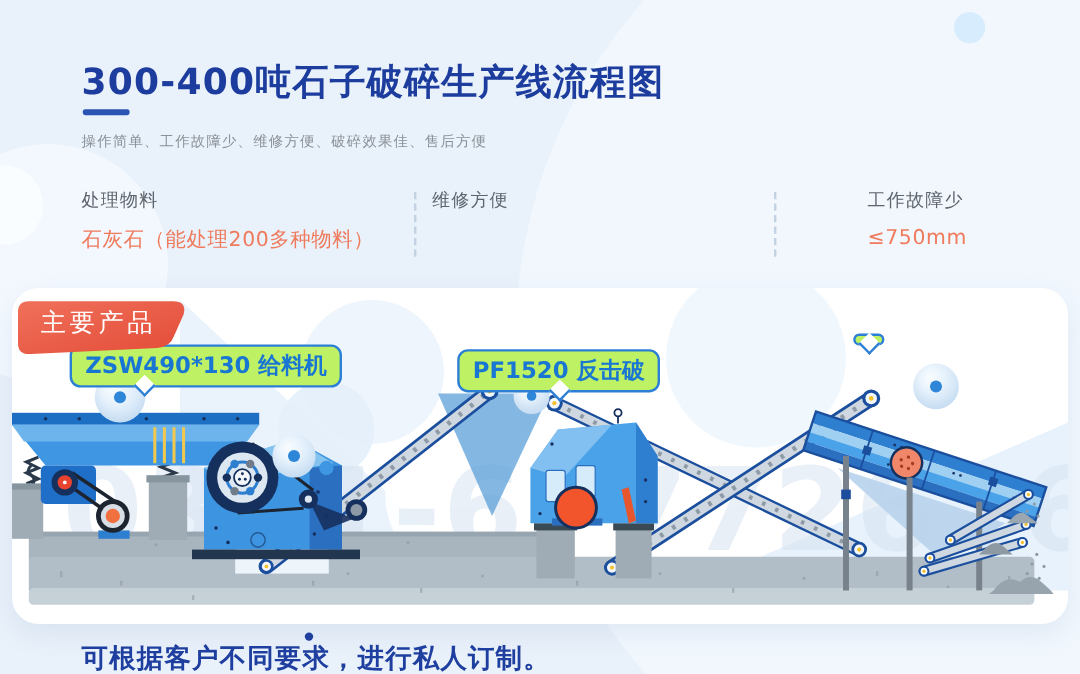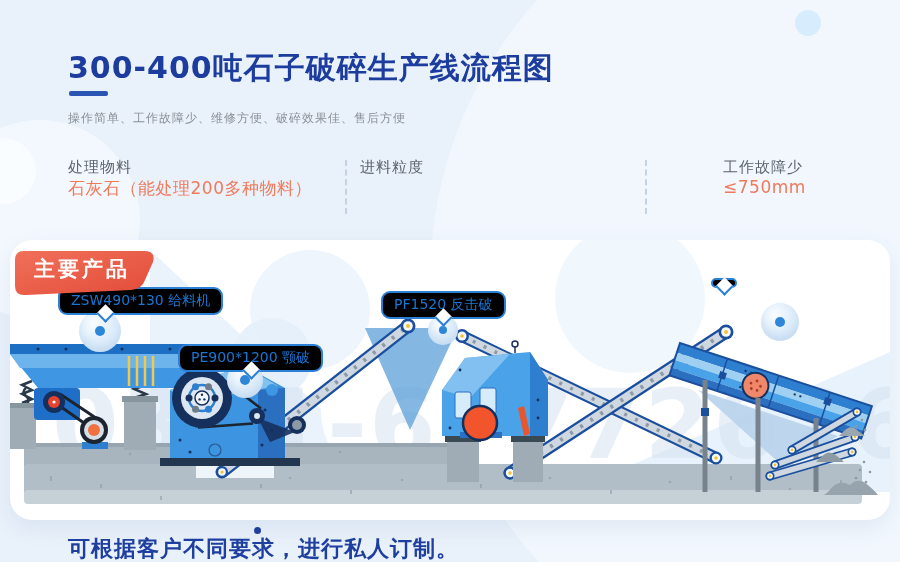--- a/index.html
+++ b/index.html
@@ -15,39 +15,39 @@
 
   
   .title{position:absolute;left:68px;top:48px;margin:0;font-size:30px;font-weight:800;color:#1c3c9e;letter-spacing:1px;white-space:nowrap;text-align:center;}
   .title-underline{position:absolute;left:69px;top:91px;width:39px;height:5px;background:#2b55b5;border-radius:2px;}
   .subtitle{position:absolute;left:68px;top:110px;margin:0;font-size:12px;color:#8a9097;letter-spacing:1px;white-space:nowrap;}
 
   
   .specs{position:absolute;left:0;top:158px;width:760px;height:62px;}
   .spec{position:absolute;top:0;}
   .spec .lb{font-size:15px;color:#5d646d;letter-spacing:1px;}
-  .spec .val{margin-top:0;font-size:17px;color:#ef7a5c;letter-spacing:.5px;white-space:nowrap;}
+  .spec .val{margin-top:11px;font-size:17px;color:#ef7a5c;letter-spacing:.5px;white-space:nowrap;}
   .spec1{left:68px;} .spec2{left:360px;} .spec3{left:723px;}
   .spec-div{position:absolute;top:2px;height:54px;border-left:2px dashed #c3d2e2;width:0;}
   .spec-div.d1{left:345px;} .spec-div.d2{left:645px;}
 
   
   .card{position:absolute;left:10px;top:240px;width:880px;height:280px;background:#ffffff;border-radius:22px;
         box-shadow:0 8px 20px rgba(120,150,190,.14);overflow:hidden;}
   .illus{position:absolute;left:0;top:0;width:880px;height:280px;z-index:1;}
   .wm-text{font-weight:bold;letter-spacing:2px;}
 
   
   .badge{position:absolute;left:0;top:6px;width:150px;height:54px;z-index:4;}
   .badge svg{position:absolute;left:0;top:0;}
-  .badge span{position:absolute;left:0;top:9px;width:144px;text-align:center;color:#fff;font-size:21px;font-weight:700;letter-spacing:3px;}
-
-  
-  .eq-label{position:absolute;z-index:3;background:#000000;border:2px solid #2b7fd4;border-radius:9px;
-            padding:3px 11px;font-size:14px;font-weight:400;color:#1976d2;white-space:nowrap;}
+  .badge span{position:absolute;left:0;top:9px;width:144px;text-align:center;color:#fff;font-size:21px;font-weight:400;letter-spacing:3px;}
+
+  
+  .eq-label{position:absolute;z-index:3;background:#bef264;border:2px solid #2b7fd4;border-radius:9px;
+            padding:3px 11px;font-size:19px;font-weight:700;color:#1976d2;white-space:nowrap;}
   .eq-label .ptr{position:absolute;bottom:-7px;left:calc(50% - 6px);width:11px;height:11px;background:#fff;
             border-right:2px solid #2b7fd4;border-bottom:2px solid #2b7fd4;transform:rotate(45deg);}
   .eq-label.ptr-left .ptr{left:24%;}
   .lab-zsw{left:48px;top:47px;} .lab-pe{left:168px;top:104px;} .lab-pf{left:371px;top:51px;} .lab-4yk{left:701px;top:38px;}
 
   
   .bubble{position:absolute;z-index:2;border-radius:50%;
           background:radial-gradient(circle at 35% 30%, #f8fcff 0%, #e2effb 45%, #cfe4f7 100%);
           box-shadow:inset 0 -5px 9px rgba(140,180,220,.25);}
   .bubble .dot{position:absolute;left:50%;top:50%;width:10px;height:10px;margin:-5px 0 0 -5px;border-radius:50%;background:#2e86d9;}
@@ -75,21 +75,21 @@
   <div class="title-underline"></div>
   <p class="subtitle">操作简单、工作故障少、维修方便、破碎效果佳、售后方便</p>
 
   <div class="specs">
     <div class="spec spec1">
       <div class="lb">处理物料</div>
       <div class="val">石灰石（能处理200多种物料）</div>
     </div>
     <div class="spec-div d1"></div>
     <div class="spec spec2">
-      <div class="lb">进料粒度</div>
+      <div class="lb">维修方便</div>
     </div>
     <div class="spec-div d2"></div>
     <div class="spec spec3">
       <div class="lb">工作故障少</div>
       <div class="val">≤750mm</div>
     </div>
   </div>
 
   <div class="card">
 
@@ -363,23 +363,20 @@
           </linearGradient>
         </defs>
         <path d="M14,5 Q5,5 5,14 L5,40 Q5,50 16,49 L121,44 Q132,43 135,34 L143,16 Q146,5 134,5 Z" fill="url(#bgrad)"></path>
       </svg>
       <span>主要产品</span>
     </div>
 
     <div class="eq-label ptr-left lab-zsw">
       <span>ZSW490*130 给料机</span><i class="ptr"></i>
     </div>
-    <div class="eq-label lab-pe">
-      <span>PE900*1200 颚破</span><i class="ptr"></i>
-    </div>
     <div class="eq-label lab-pf">
       <span>PF1520 反击破</span><i class="ptr"></i>
     </div>
     <div class="eq-label lab-4yk">
       <i class="ptr"></i>
     </div>
 
     <div class="bubble bub-zsw">
         <i class="dot"></i>
       </div>

